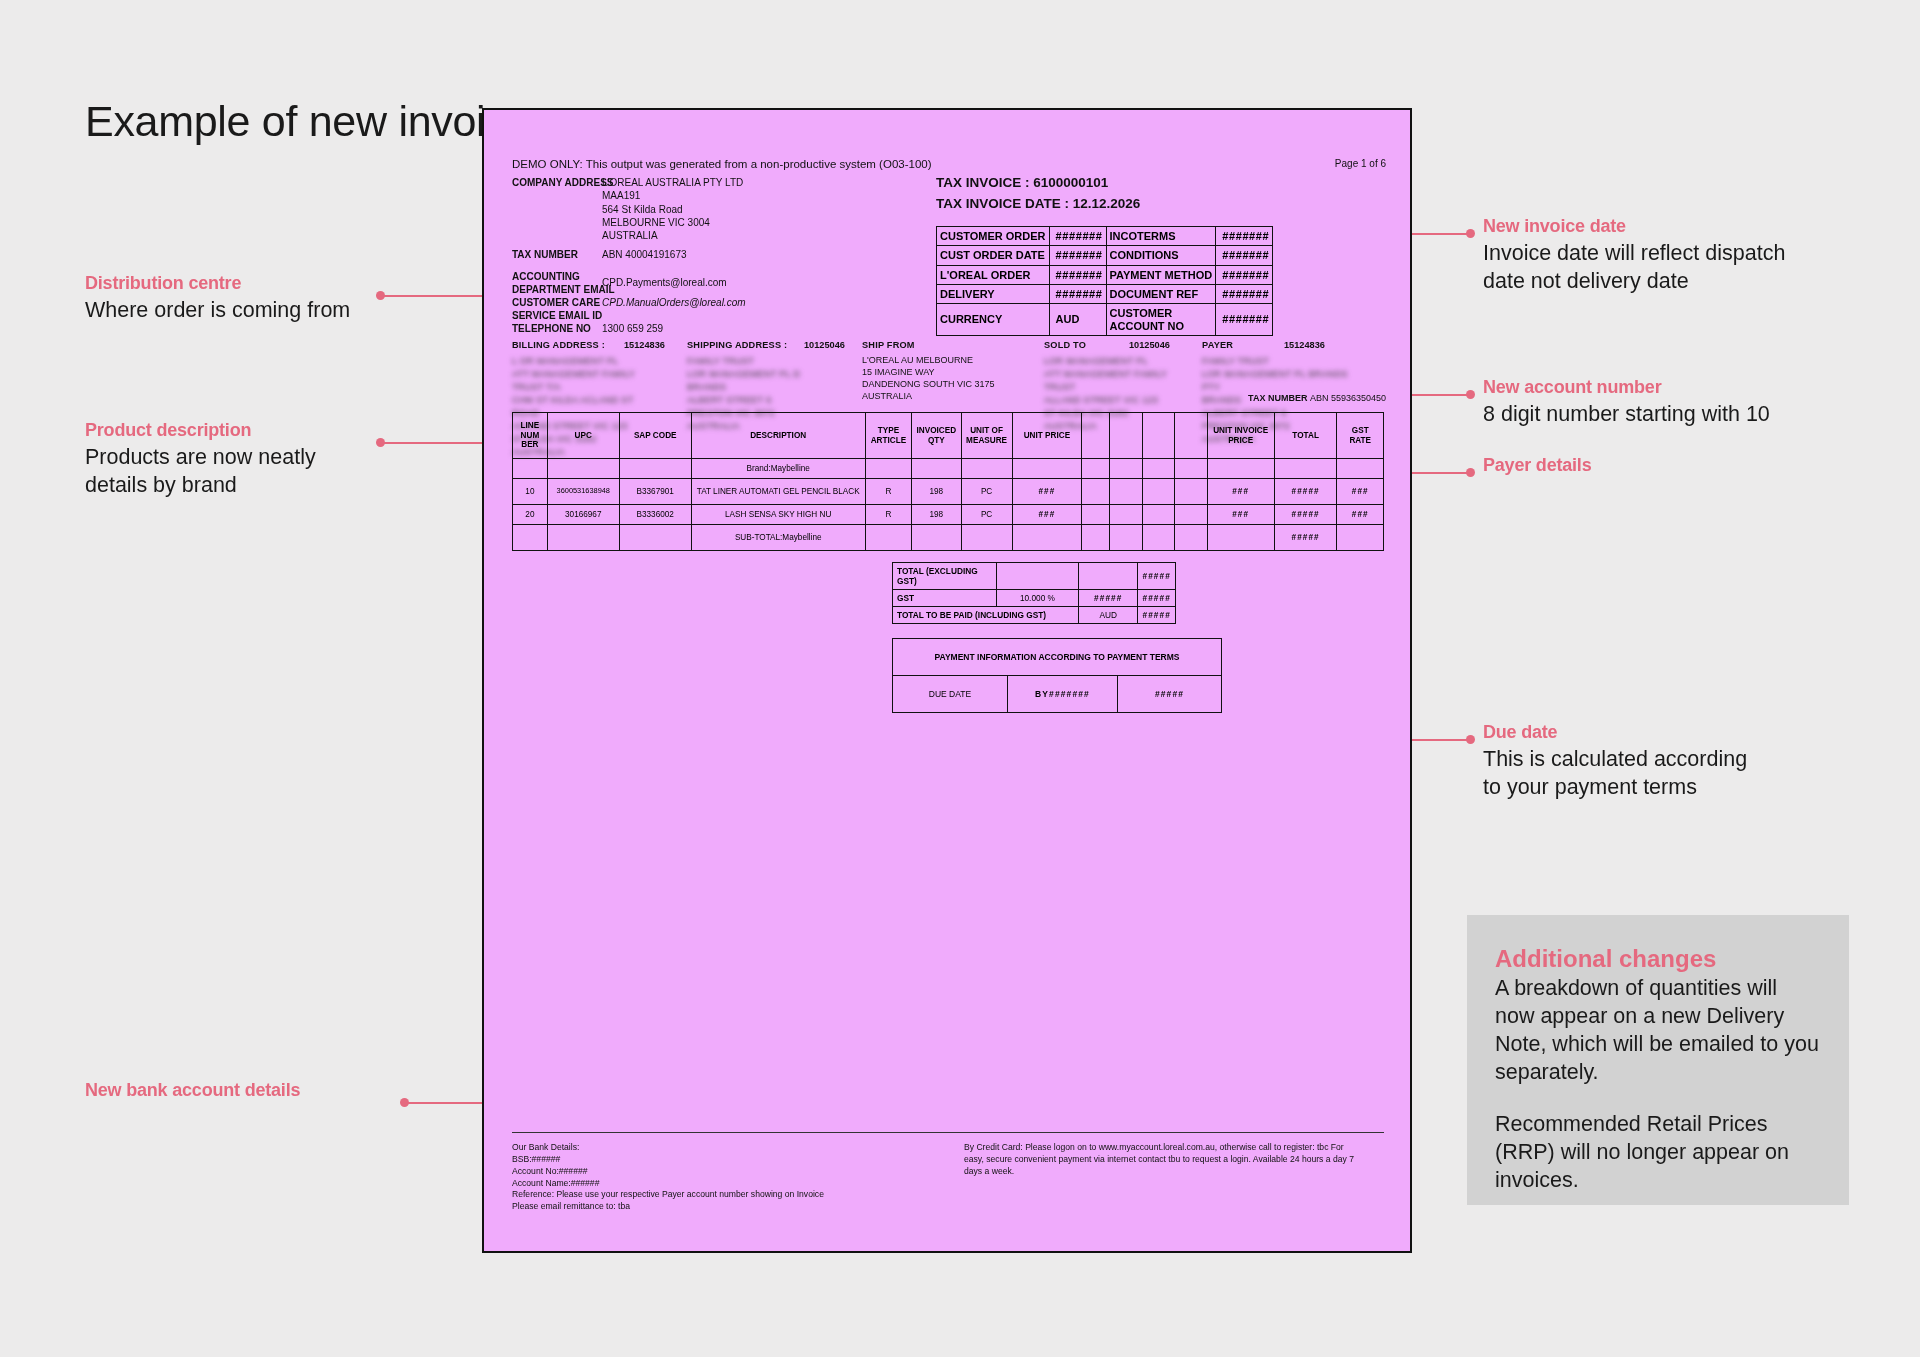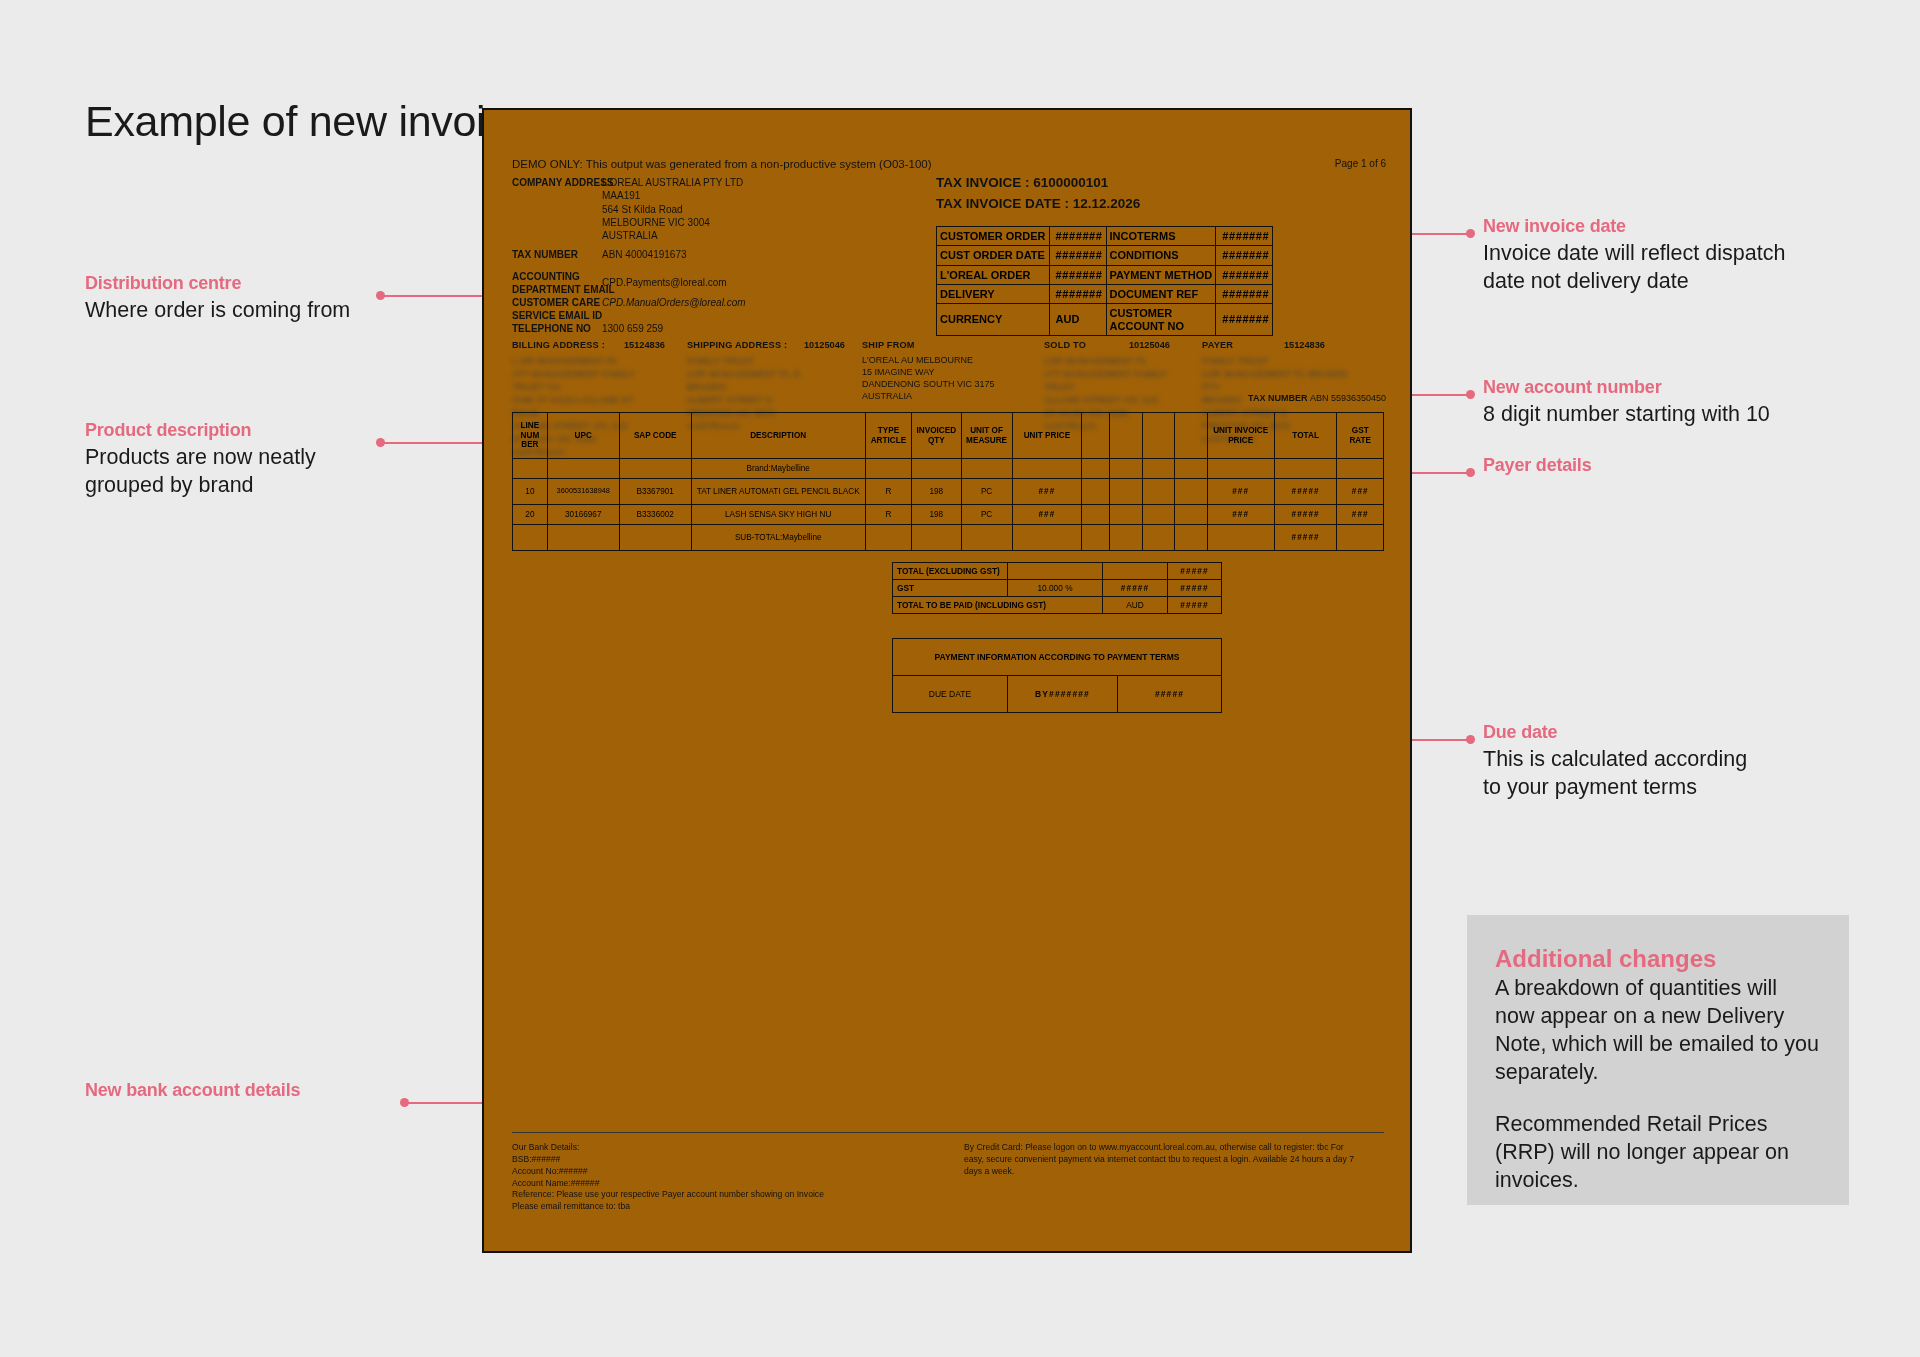--- a/index.html
+++ b/index.html
@@ -35,21 +35,21 @@
     position: absolute; width: 9px; height: 9px; border-radius: 50%;
     background: #e5697f;
   }
   .hline { position: absolute; height: 2px; background: #e5697f; }
   .vline { position: absolute; width: 2px; background: #e5697f; }
 
   
   .page {
     position: absolute; left: 482px; top: 108px;
     width: 930px; height: 1145px;
-    background: #a16207;
+    background: #f0abfc;
     border: 2px solid #111;
   }
   .inv { position: absolute; font-family: "Liberation Sans", sans-serif; color: #111; }
   .b { font-weight: bold; }
 
   .demo-line { left: 28px; top: 48px; font-size: 11.5px; }
   .page-of { right: 24px; top: 48px; font-size: 10px; }
 
   
   .lbl-col { left: 28px; font-size: 10px; font-weight: bold; line-height: 1.33; }
@@ -94,21 +94,21 @@
     padding: 2px 1px; line-height: 1.18;
   }
   table.items th { font-weight: bold; height: 46px; vertical-align: middle; }
   table.items td { height: 20px; }
   table.items tr.tall td { height: 26px; }
   .hash { letter-spacing: 1.1px; font-weight: bold; }
 
   
   table.totals {
     position: absolute; left: 408px; top: 452px;
-    border-collapse: collapse; width: 330px;
+    border-collapse: collapse; width: 284px;
   }
   table.totals td {
     border: 1px solid #111; font-size: 8.3px; padding: 3px 4px; height: 17px;
   }
   table.totals td.lb { font-weight: bold; }
   table.totals td.ctr { text-align: center; }
 
   
   table.payinfo {
     position: absolute; left: 408px; top: 528px;
@@ -153,21 +153,21 @@
     <div class="anno-body">Where order is coming from</div>
   </div>
   <div class="dot" style="left:376px; top:291px;"></div>
   <div class="hline" style="left:381px; top:295px; width:477px;"></div>
   <div class="vline" style="left:858px; top:295px; height:103px;"></div>
   <div class="dot" style="left:854px; top:394px;"></div>
 
   <div class="anno" style="left:85px; top:420px;">
     <div class="anno-title">Product description</div>
     <div class="anno-body" style="white-space:pre-line;">Products are now neatly
-grouped by brand</div>
+details by brand</div>
   </div>
   <div class="dot" style="left:376px; top:438px;"></div>
   <div class="hline" style="left:381px; top:442px; width:139px;"></div>
   <div class="vline" style="left:518px; top:442px; height:55px;"></div>
 
   <div class="anno" style="left:85px; top:1080px;">
     <div class="anno-title">New bank account details</div>
   </div>
   <div class="dot" style="left:400px; top:1098px;"></div>
   <div class="hline" style="left:405px; top:1102px; width:108px;"></div>

